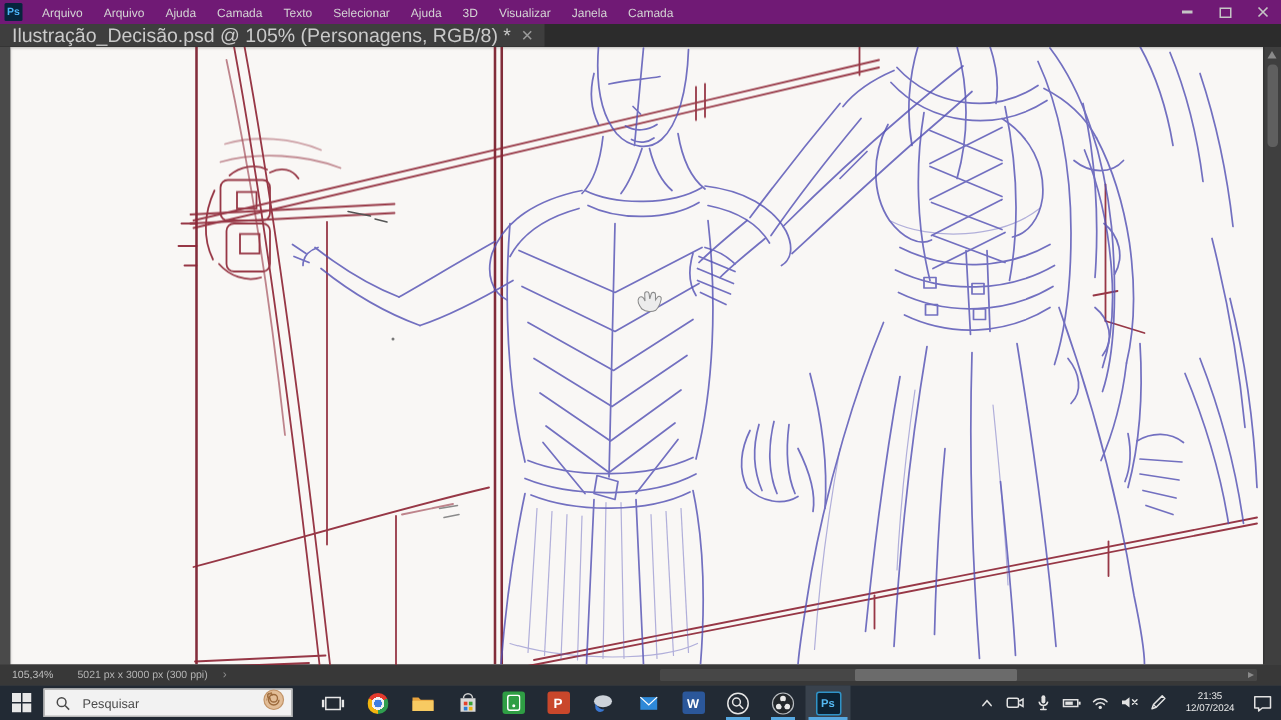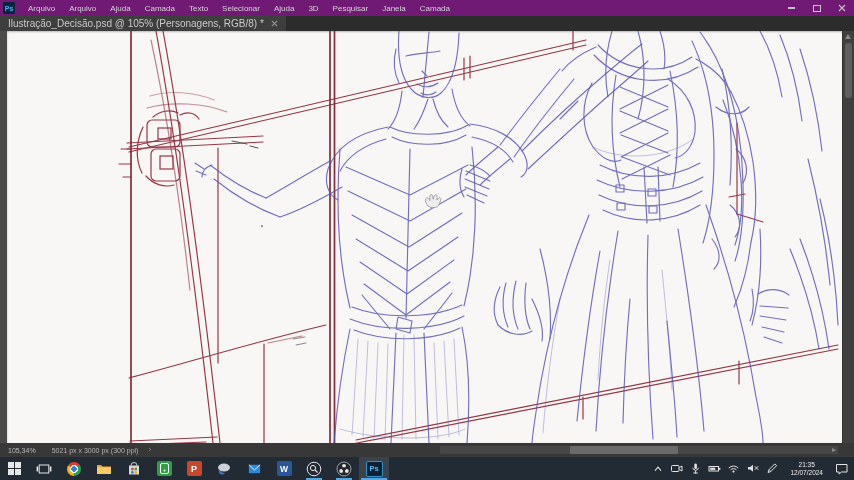--- a/index.html
+++ b/index.html
@@ -7,21 +7,21 @@
   
   .menubar{position:absolute;top:0;left:0;right:0;height:16px;background:#701a75;display:flex;align-items:center;z-index:5}
   .applogo{width:12px;height:12px;margin:0 6px 0 3px;background:#07243d;color:#4db4f7;font-size:7px;font-weight:bold;display:flex;align-items:center;justify-content:center;border-radius:1px;flex:0 0 auto}
   .mi{padding:0 7px;font-size:8px;color:#d4d4d4;white-space:nowrap;cursor:default}
   .win-controls{margin-left:auto;display:flex;height:100%}
   .win-btn{width:25px;display:flex;align-items:center;justify-content:center}
   .min-glyph{width:7px;height:2px;background:#c5c5c5}
   .rest-glyph{width:6px;height:5px;border:1px solid #c5c5c5}
   
   .tabbar{position:absolute;top:16px;left:0;right:0;height:15px;background:#2c2c2c;display:flex;z-index:5}
-  .tab{background:#3e3e3e;display:flex;align-items:center;padding:0 8px;font-size:10px;color:#cacaca;gap:7px;white-space:nowrap}
+  .tab{background:#3e3e3e;display:flex;align-items:center;padding:0 8px;font-size:13px;color:#cacaca;gap:7px;white-space:nowrap}
   
   .canvas{position:absolute;left:7px;top:31px;width:836px;height:412px;background:#f9f7f5;overflow:hidden;box-shadow:inset 0 1px 2px rgba(0,0,0,.25)}
   .canvas svg{display:block}
   .vscroll{position:absolute;right:0;top:31px;width:11px;height:412px;background:#3f3f3f;border-left:1px solid #343434;z-index:4}
   .varrow{position:absolute;top:3px;left:2px;width:0;height:0;border-left:3.5px solid transparent;border-right:3.5px solid transparent;border-bottom:5px solid #8a8a8a}
   .vthumb{position:absolute;left:2px;top:12px;width:7px;height:55px;background:#5f5f5f;border-radius:3px}
   
   .bottombar{position:absolute;left:0;top:443px;width:854px;height:14px;background:#383838;color:#bdbdbd;font-size:7px;display:flex;align-items:center;z-index:5}
   .zoomfield{margin-left:8px}
   .docinfo{margin-left:16px;color:#b3b3b3}
@@ -64,21 +64,21 @@
 <div class="menubar">
   <div class="applogo">Ps</div>
   <span class="mi">Arquivo</span>
   <span class="mi">Arquivo</span>
   <span class="mi">Ajuda</span>
   <span class="mi">Camada</span>
   <span class="mi">Texto</span>
   <span class="mi">Selecionar</span>
   <span class="mi">Ajuda</span>
   <span class="mi">3D</span>
-  <span class="mi">Pesquisar</span>
+  <span class="mi">Visualizar</span>
   <span class="mi">Janela</span>
   <span class="mi">Camada</span>
   <div class="win-controls">
     <div class="win-btn">
         <span class="min-glyph"></span>
       </div>
     <div class="win-btn">
         <span class="rest-glyph"></span>
       </div>
     <div class="win-btn">
@@ -323,20 +323,34 @@
 
 <div class="taskbar">
   <div class="startbtn">
     <svg width="13" height="13" viewBox="0 0 13 13">
       <rect x="0" y="0" width="6" height="6" fill="#e8e8e8"></rect>
         <rect x="7" y="0" width="6" height="6" fill="#e8e8e8"></rect>
       <rect x="0" y="7" width="6" height="6" fill="#e8e8e8"></rect>
         <rect x="7" y="7" width="6" height="6" fill="#e8e8e8"></rect>
     </svg>
   </div>
+  <div class="searchbox">
+    <svg width="10" height="10" viewBox="0 0 11 11">
+      <circle cx="4.5" cy="4.5" r="3.2" stroke="#4a4a4a" fill="none" stroke-width="1.1"></circle>
+      <path d="M7,7 L10,10" stroke="#4a4a4a" stroke-width="1.1"></path>
+    </svg>
+    <input type="text" placeholder="Pesquisar" style="">
+    <span class="shell">
+      <svg width="15" height="15" viewBox="0 0 15 15">
+        <circle cx="7.5" cy="7.5" r="6.5" fill="#e2bd97" stroke="#c29468" stroke-width=".8"></circle>
+        <path d="M11,7.5 a3.5,3.5 0 1 1 -3.5,-3.5 a2.5,2.5 0 1 1 -2.5,2.5 a1.6,1.6 0 1 1 1.6,-1.6" stroke="#9c6a3c" fill="none" stroke-width=".9"></path>
+        <path d="M3.4,5 a5.5,5.5 0 0 1 3,-2.6 M2.8,8 a6,6 0 0 1 .8,-2.4" stroke="#b07f4f" fill="none" stroke-width=".6"></path>
+      </svg>
+    </span>
+  </div>
 
   <div class="appcell">
     <svg width="16" height="16" viewBox="0 0 16 16">
       <rect x="3.2" y="4" width="9.6" height="8" fill="none" stroke="#e8e8e8" stroke-width="1"></rect>
       <rect x="0.6" y="5.5" width="1.6" height="5" fill="#e8e8e8"></rect>
         <rect x="13.8" y="5.5" width="1.6" height="5" fill="#e8e8e8"></rect>
     </svg>
   </div>
   <div class="appcell">
       <span class="chrome-ic"></span>

